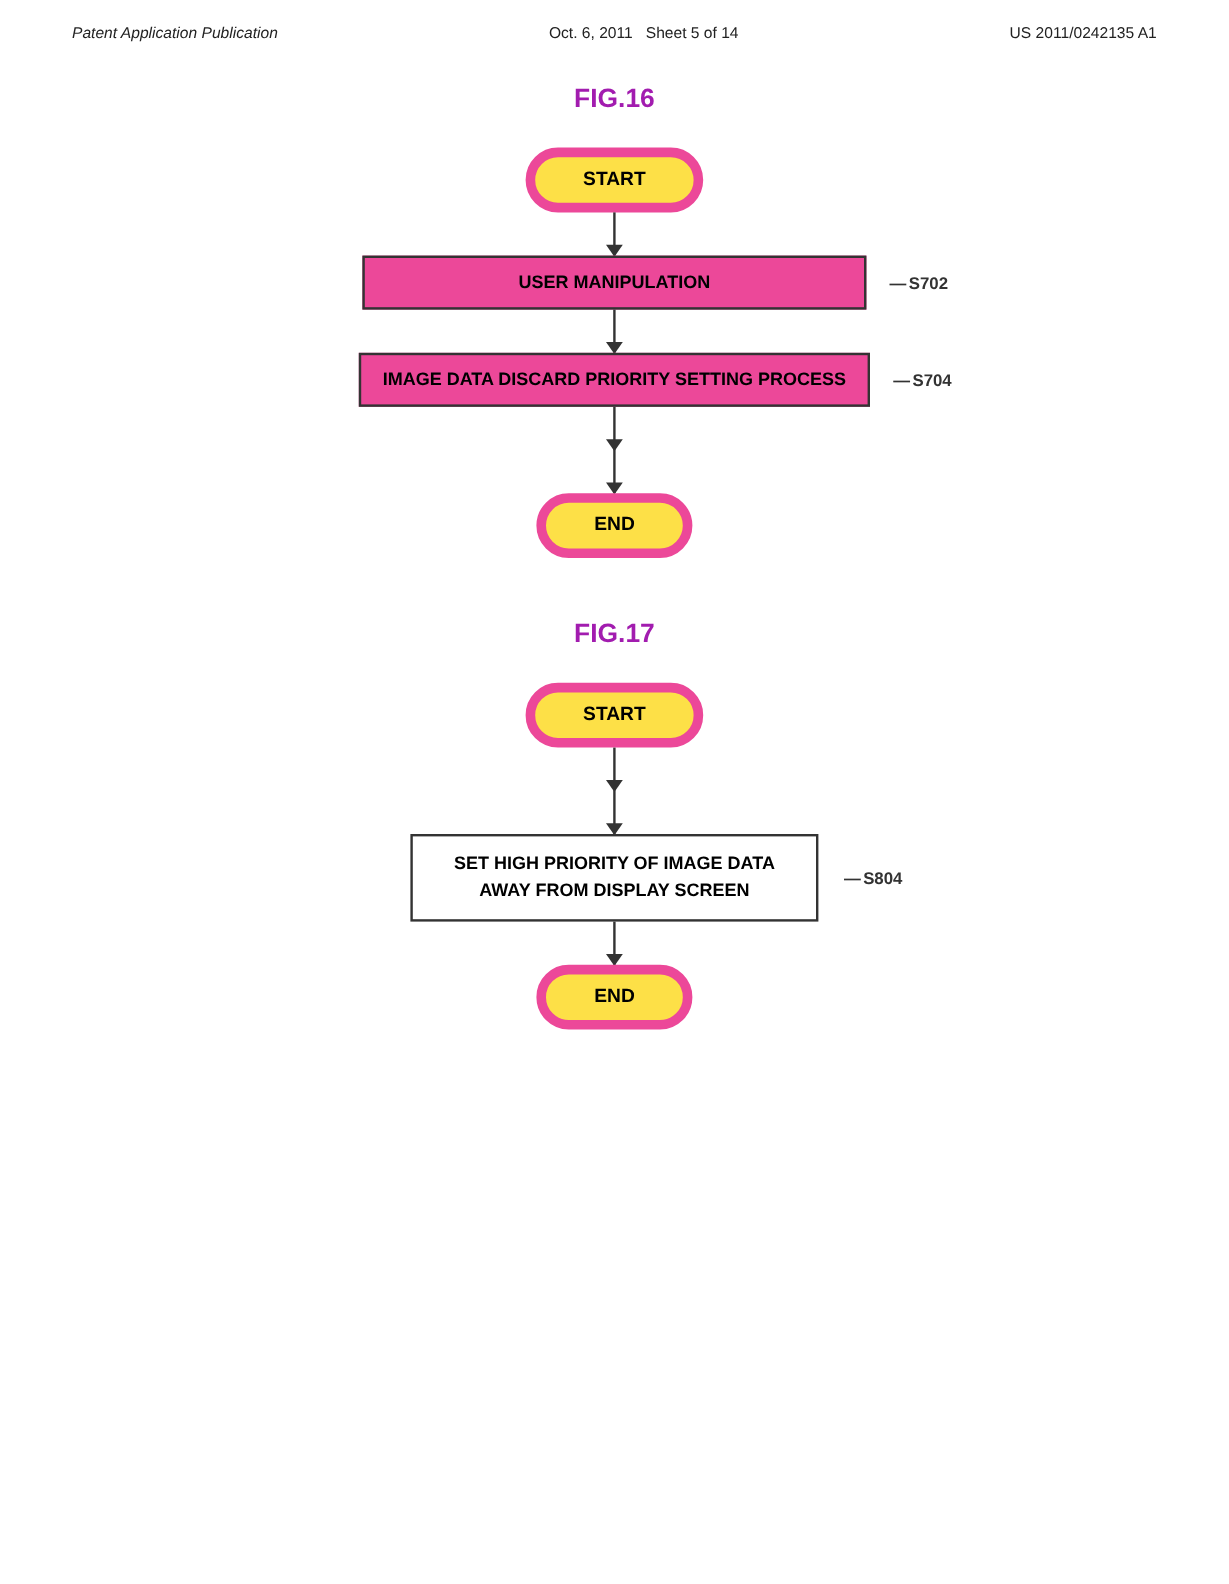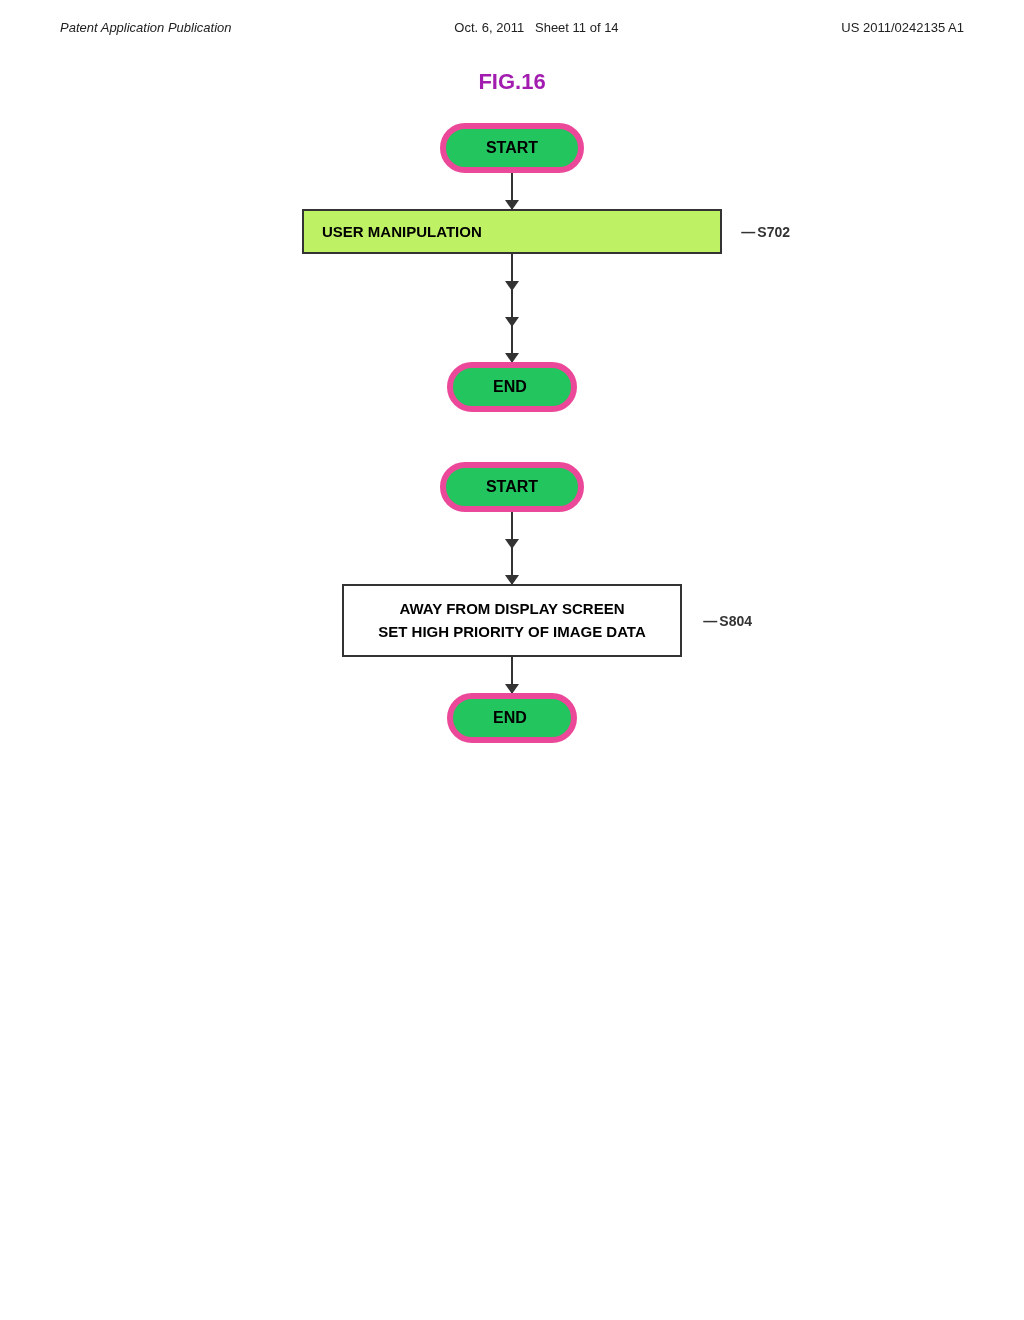--- a/index.html
+++ b/index.html
@@ -47,37 +47,37 @@
     .flowchart {
       display: flex;
       flex-direction: column;
       align-items: center;
       margin-bottom: 50px;
       position: relative;
     }
 
     
     .shape-terminal {
-      border: 6px solid #ec4899;
+      border: 8px solid #ec4899;
       border-radius: 28px;
       padding: 10px 40px;
       font-size: 16px;
       font-weight: bold;
-      text-align: left;
-      background: #22c55e;
+      text-align: right;
+      background: #fde047;
       min-width: 130px;
     }
 
     .shape-process {
       border: 2px solid #333;
       padding: 12px 18px;
       font-size: 15px;
       font-weight: bold;
-      text-align: left;
-      background: #bef264;
+      text-align: center;
+      background: #ec4899;
       position: relative;
     }
 
     .shape-process-wide {
       min-width: 420px;
     }
 
     
     .arrow-down {
       width: 2px;
@@ -133,21 +133,21 @@
   </style>
 </head>
 <body>
 
 <div class="page">
 
   <div class="header">
     <span class="header-left">Patent Application Publication</span>
     <span class="header-center">
       <span>Oct. 6, 2011</span>&nbsp;&nbsp;
-      <span>Sheet 11 of 14</span>
+      <span>Sheet 5 of 14</span>
     </span>
     <span class="header-right">US 2011/0242135 A1</span>
   </div>
 
   <div class="fig-title">FIG.16</div>
 
   <div class="flowchart">
 
     <div class="shape-wrapper">
       <div class="shape-terminal">
@@ -159,52 +159,59 @@
 
     <div class="shape-wrapper">
       <div class="shape-process shape-process-wide">
         <span>USER MANIPULATION</span>
         <span class="step-label">S702</span>
       </div>
     </div>
 
     <div class="arrow-down"></div>
 
+    <div class="shape-wrapper">
+      <div class="shape-process shape-process-wide">
+        <span>IMAGE DATA DISCARD PRIORITY SETTING PROCESS</span>
+        <span class="step-label">S704</span>
+      </div>
+    </div>
 
     <div class="arrow-down"></div>
 
 
     <div class="arrow-down"></div>
 
     <div class="shape-wrapper">
       <div class="shape-terminal">
         <span>END</span>
       </div>
     </div>
 
   </div>
 
+  <div class="fig-title">FIG.17</div>
 
   <div class="flowchart">
 
     <div class="shape-wrapper">
       <div class="shape-terminal">
         <span>START</span>
       </div>
     </div>
 
     <div class="arrow-down"></div>
 
 
     <div class="arrow-down"></div>
 
     <div class="shape-wrapper">
       <div class="shape-process-multiline">
+        <div>SET HIGH PRIORITY OF IMAGE DATA</div>
         <div>AWAY FROM DISPLAY SCREEN</div>
-        <div>SET HIGH PRIORITY OF IMAGE DATA</div>
         <span class="step-label">S804</span>
       </div>
     </div>
 
     <div class="arrow-down"></div>
 
     <div class="shape-wrapper">
       <div class="shape-terminal">
         <span>END</span>
       </div>

